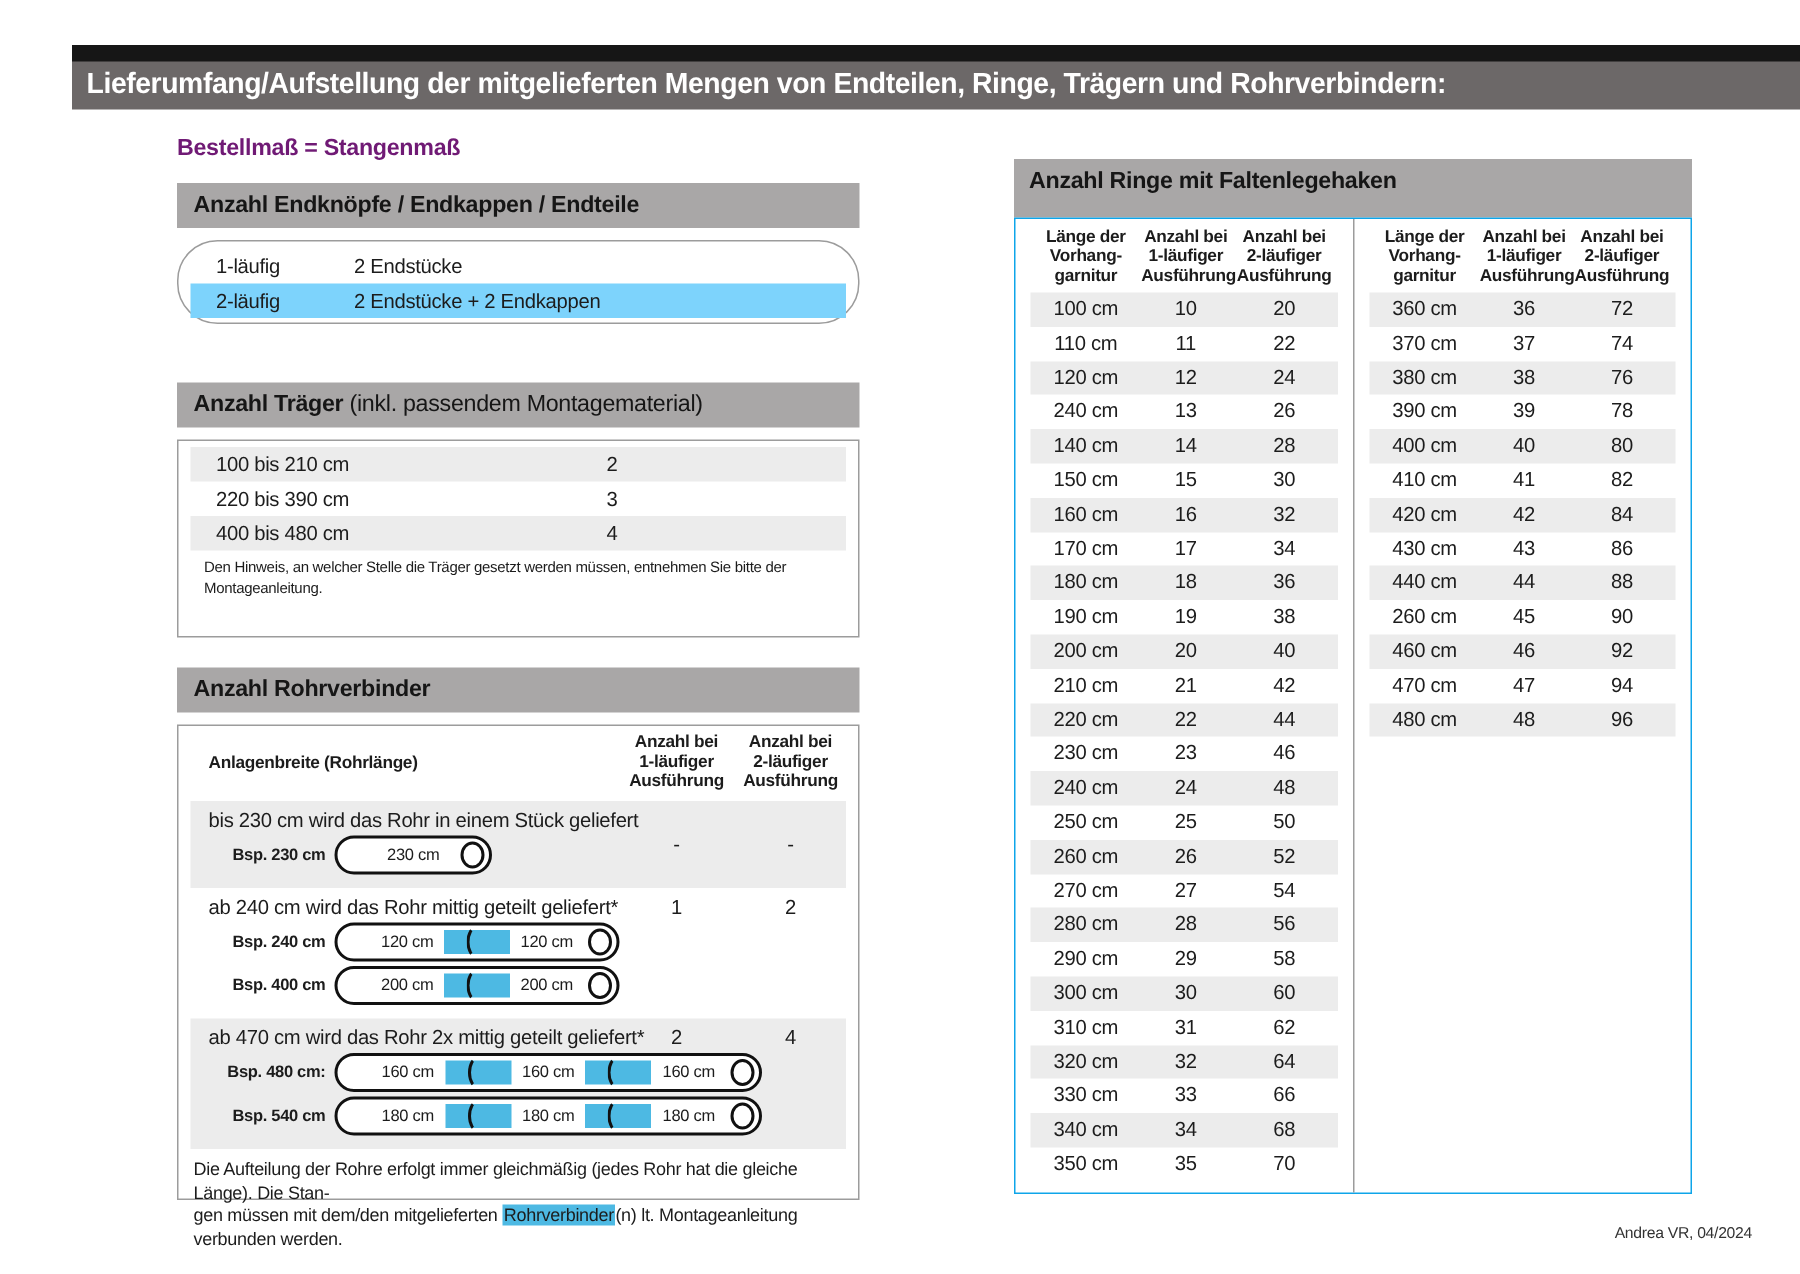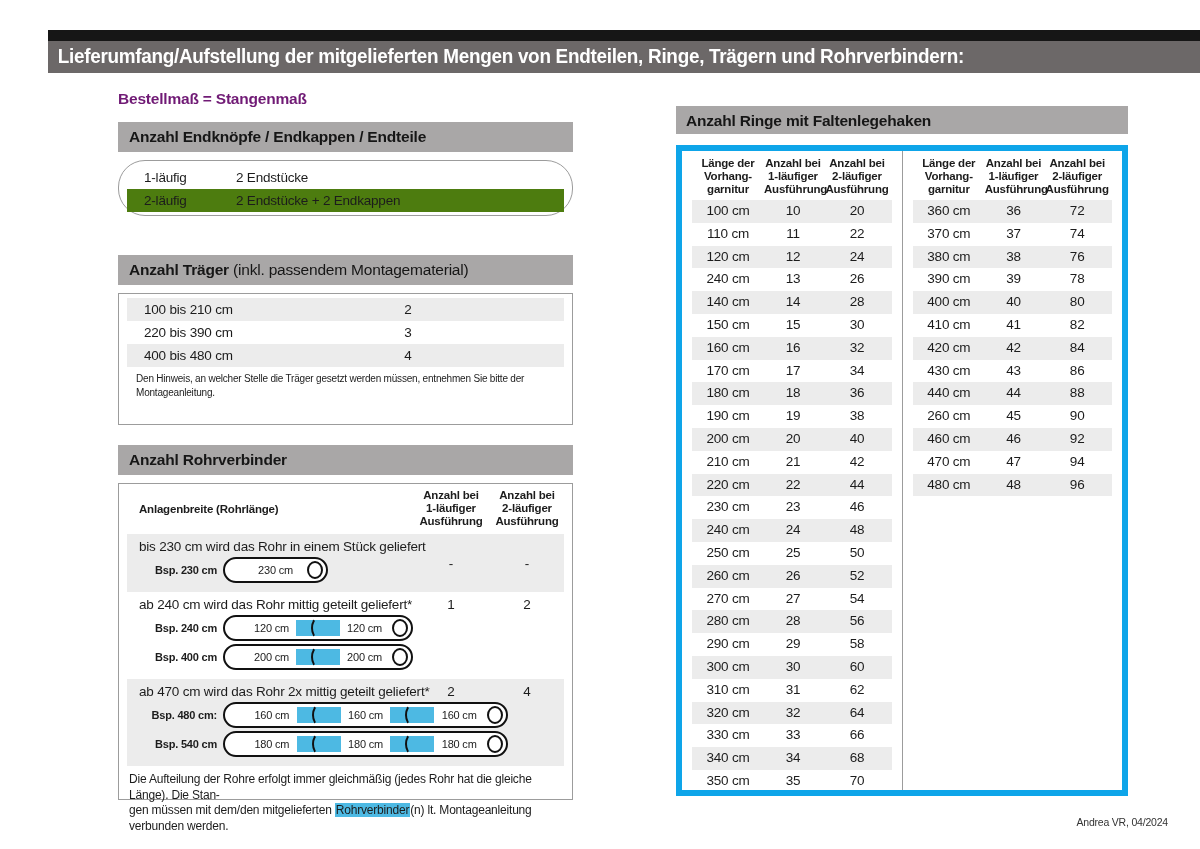--- a/index.html
+++ b/index.html
@@ -23,21 +23,21 @@
             color:#161616; white-space:nowrap; }
   .secbar .rest { font-weight:normal; }
 
   
   .box { position:absolute; left:118px; width:455px; background:#fff; border:1px solid #9c9c9c; }
 
   
   #endteile-box { top:160px; height:56px; padding:5px 0;border-radius:27px; }
   .kv-row { display:grid; grid-template-columns:92px 1fr; height:23px; line-height:23px;
             font-size:13.5px; margin:0 8px; padding-left:17px; }
-  .kv-row.gray { background:#4d7c0f; }
+  .kv-row.gray { background:#7dd3fc; }
 
   
   #traeger-box { top:293px; height:132px; padding-top:4px; }
   .tr-head { position:relative; height:23px; font-size:12px; font-weight:bold; }
   .tr-head .c1 { position:absolute; left:25px; top:3px; }
   .tr-head .c2 { position:absolute; left:209px; top:3px; width:160px; text-align:center; }
   .tr-row { position:relative; height:23px; line-height:23px; font-size:13.5px; margin:0 8px; }
   .tr-row.gray { background:#ececec; }
   .tr-row .c1 { position:absolute; left:17px; }
   .tr-row .c2 { position:absolute; left:201px; width:160px; text-align:center; }
@@ -67,24 +67,24 @@
   .tube { position:relative; display:flex; align-items:center; height:26px; border:2px solid #111;
           border-radius:13px; background:#fff; }
   .tube-seg { flex:1; text-align:center; font-size:11px; position:relative; z-index:2; }
   .joint-fill { position:absolute; top:3px; bottom:3px; width:44px; background:#4db9e3; z-index:1; }
   .joint-arc { position:absolute; top:0; height:100%; width:14px; border:2px solid transparent;
                border-left-color:#111; border-radius:50%; z-index:3; }
   .tube-cap { position:absolute; right:3px; top:2px; bottom:2px; width:16px; border:2px solid #111;
               border-radius:50%; background:#fff; z-index:3; }
 
   
-  .ringbar { position:absolute; left:676px; top:106px; width:452px; height:28px; background:#a9a7a7;
+  .ringbar { position:absolute; left:676px; top:106px; width:452px; height:44px; background:#a9a7a7;
              font-weight:bold; font-size:15.5px; line-height:30px; padding-left:10px; color:#161616; }
   #ring-box { position:absolute; left:676px; top:145px; width:452px; height:651px;
-              border:6px solid #0ea5e9; background:#fff; display:flex; }
+              border:1px solid #0ea5e9; background:#fff; display:flex; }
   .ring-half { width:225px; padding-top:6px; }
   .ring-half.right { border-left:1px solid #9c9c9c; }
   .ring-head, .ring-row { display:grid; grid-template-columns:36% 29% 35%; margin:0 10px; }
   .ring-head { margin-bottom:4px; }
   .ring-head span { text-align:center; font-size:11.5px; font-weight:bold; line-height:13px;
                     white-space:pre-line; }
   .ring-row { height:22.8px; line-height:22.8px; font-size:13.5px; }
   .ring-row.gray { background:#ececec; }
   .ring-row span { text-align:center; }
 

